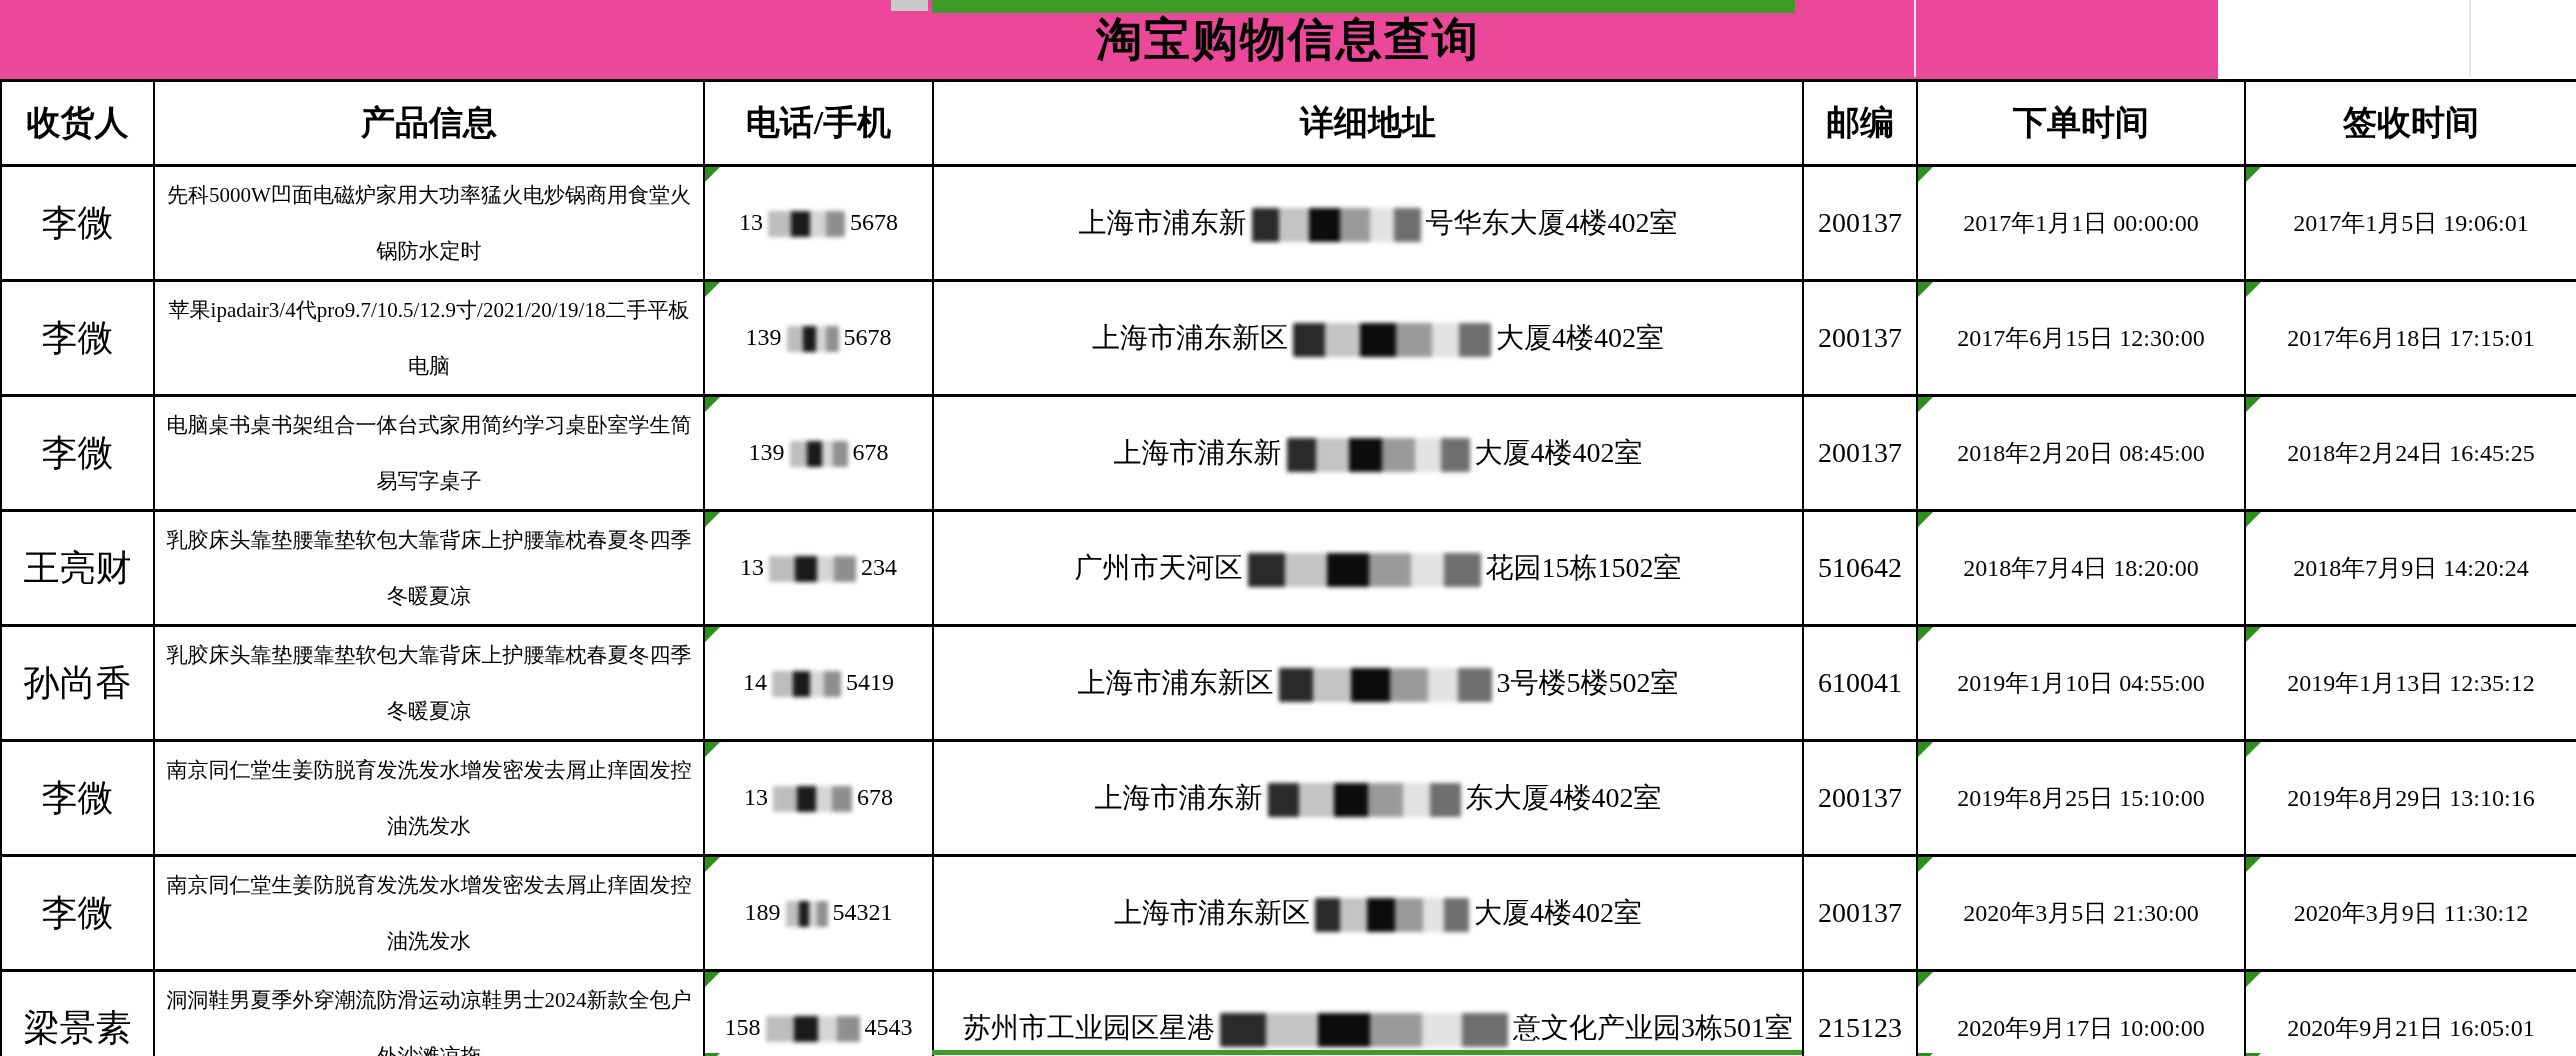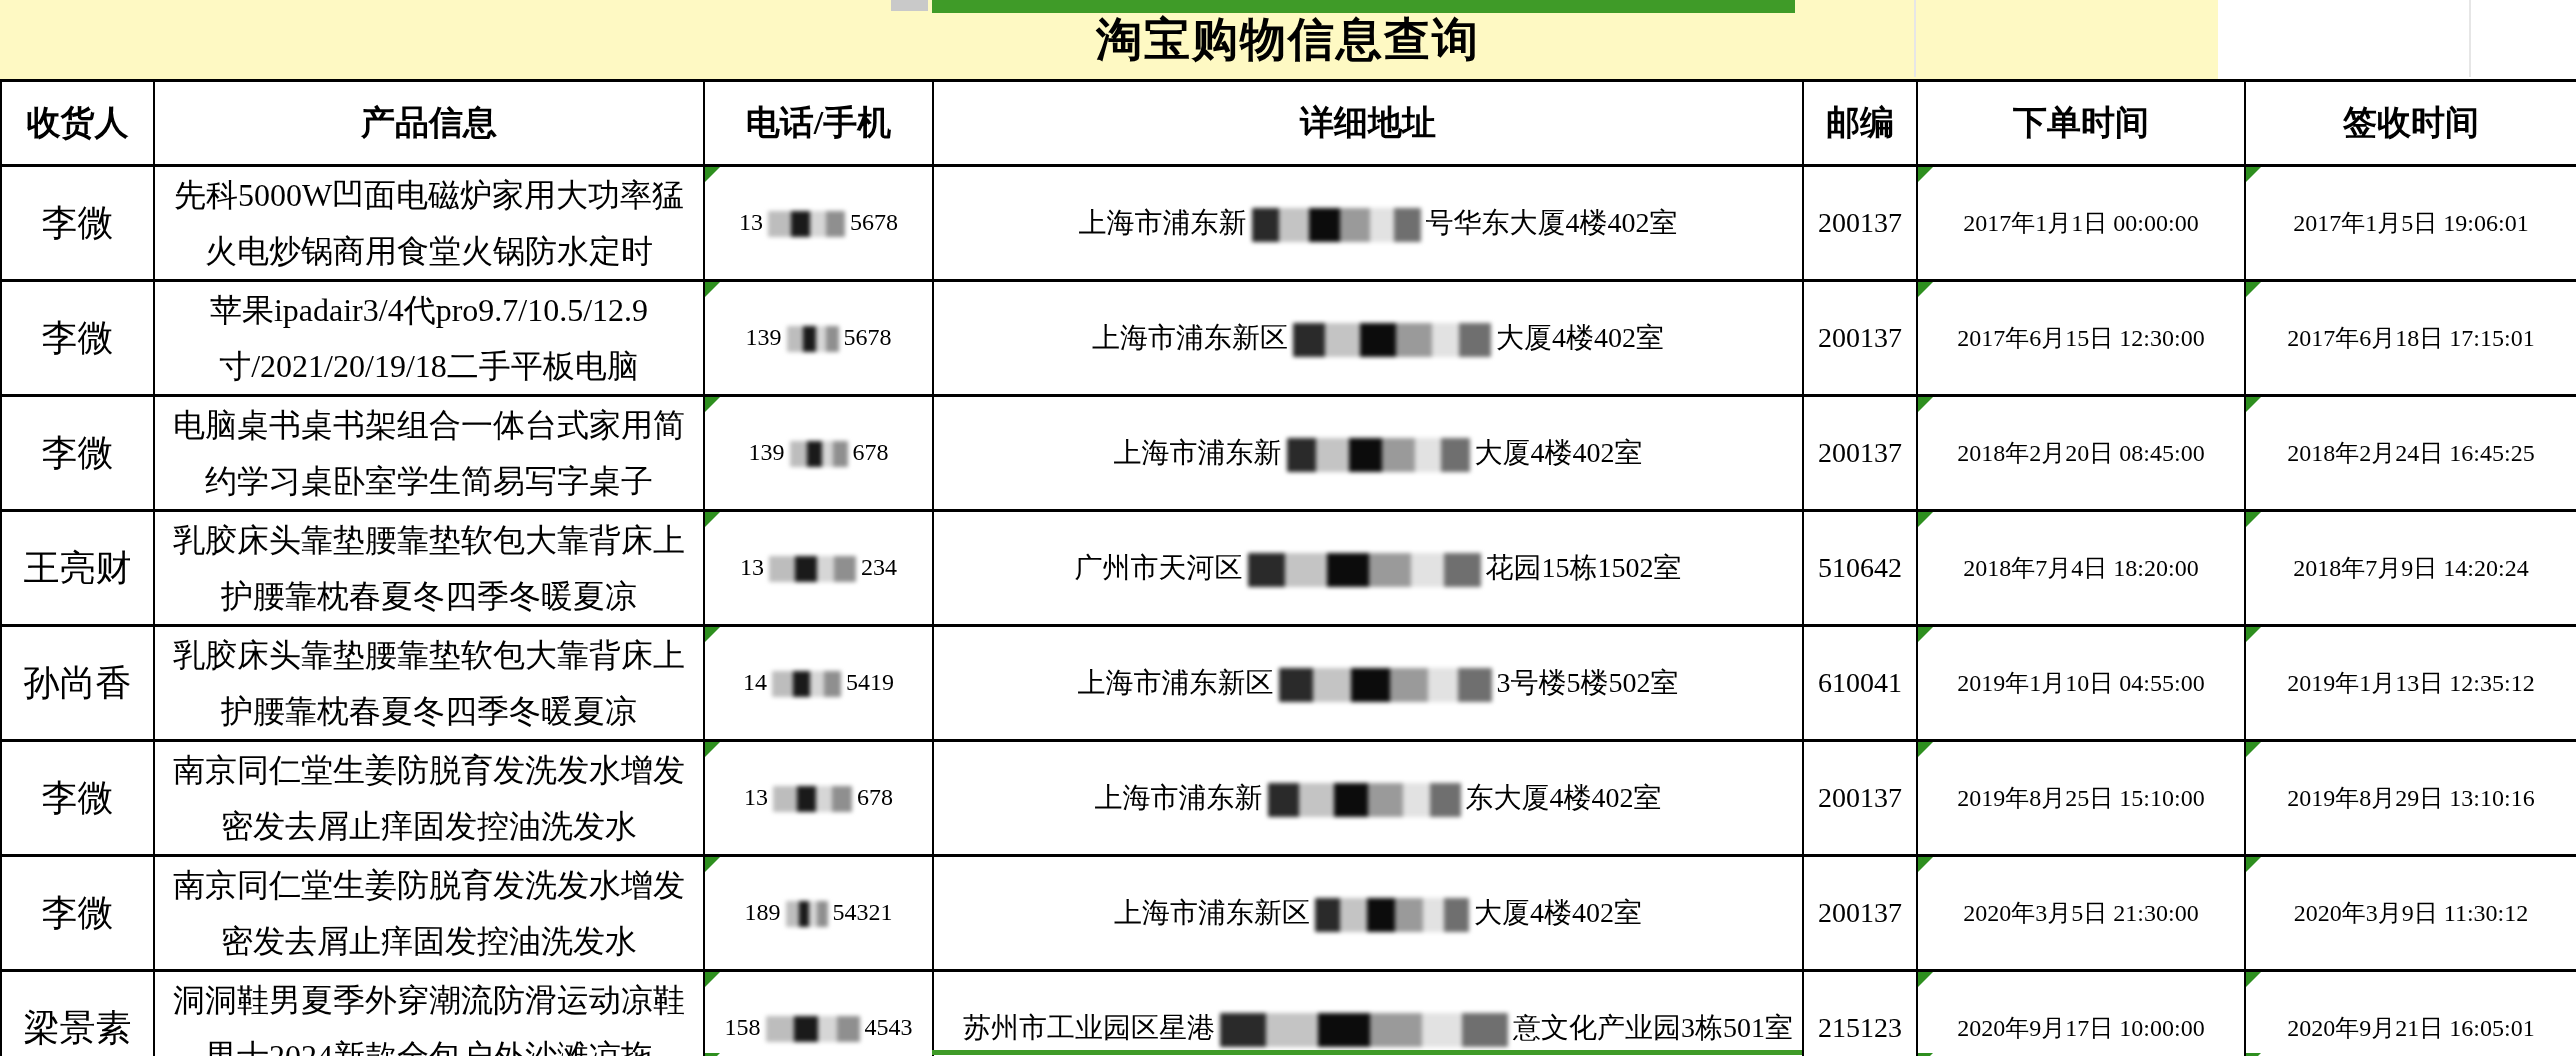--- a/index.html
+++ b/index.html
@@ -1,39 +1,39 @@
 <!DOCTYPE html>
 <html><head>
 <meta charset="utf-8">
 <style>
   html,body{margin:0;padding:0;background:#fff;}
   body{width:2576px;height:1057px;overflow:hidden;
        font-family:"Liberation Serif","DejaVu Serif",serif;color:#000;}
-  .page{position:relative;width:2218px;height:1057px;background:#fef9c3;}
+  .page{position:relative;width:2218px;height:1057px;background:#ec4899;}
 
   
   .title-row{position:absolute;left:0;top:0;width:2576px;height:79px;
              display:flex;align-items:center;justify-content:center;}
   .title-text{font-size:46px;font-weight:bold;letter-spacing:2px;}
 
   
   .sel-bar-top{position:absolute;left:932px;top:0;width:863px;height:13px;}
   .gray-chip{position:absolute;left:891px;top:0;width:37px;height:11px;background:#c9c9c9;}
   .faint-line{position:absolute;top:0;height:77px;width:2px;background:#e6e6e6;}
   .faint-a{left:1914px;} .faint-b{left:2469px;}
 
   
   table{position:absolute;left:0;top:79px;width:2576px;
         border-collapse:collapse;table-layout:fixed;background:#fff;}
   th,td{border:2px solid #000;border-top-width:3px;border-bottom-width:3px;
         padding:0 8px;text-align:center;vertical-align:middle;overflow:hidden;
         position:relative;}
   th{height:82px;font-size:34px;font-weight:bold;}
   td{height:83px;font-size:36px;}
-  td.product{font-size:32px;line-height:56px;}
+  td.product{font-size:21px;line-height:56px;}
   td.phone,td.otime,td.rtime{font-size:24px;}
   td.postal{font-size:28px;}
   td.addr{font-size:28px;padding-left:28px;}
 
   
   .tri{position:absolute;left:0;top:0;width:0;height:0;
        border-top:15px solid #2e8f1f;border-right:15px solid transparent;}
 
   
   .redact{display:inline-block;vertical-align:middle;margin:0 5px;

